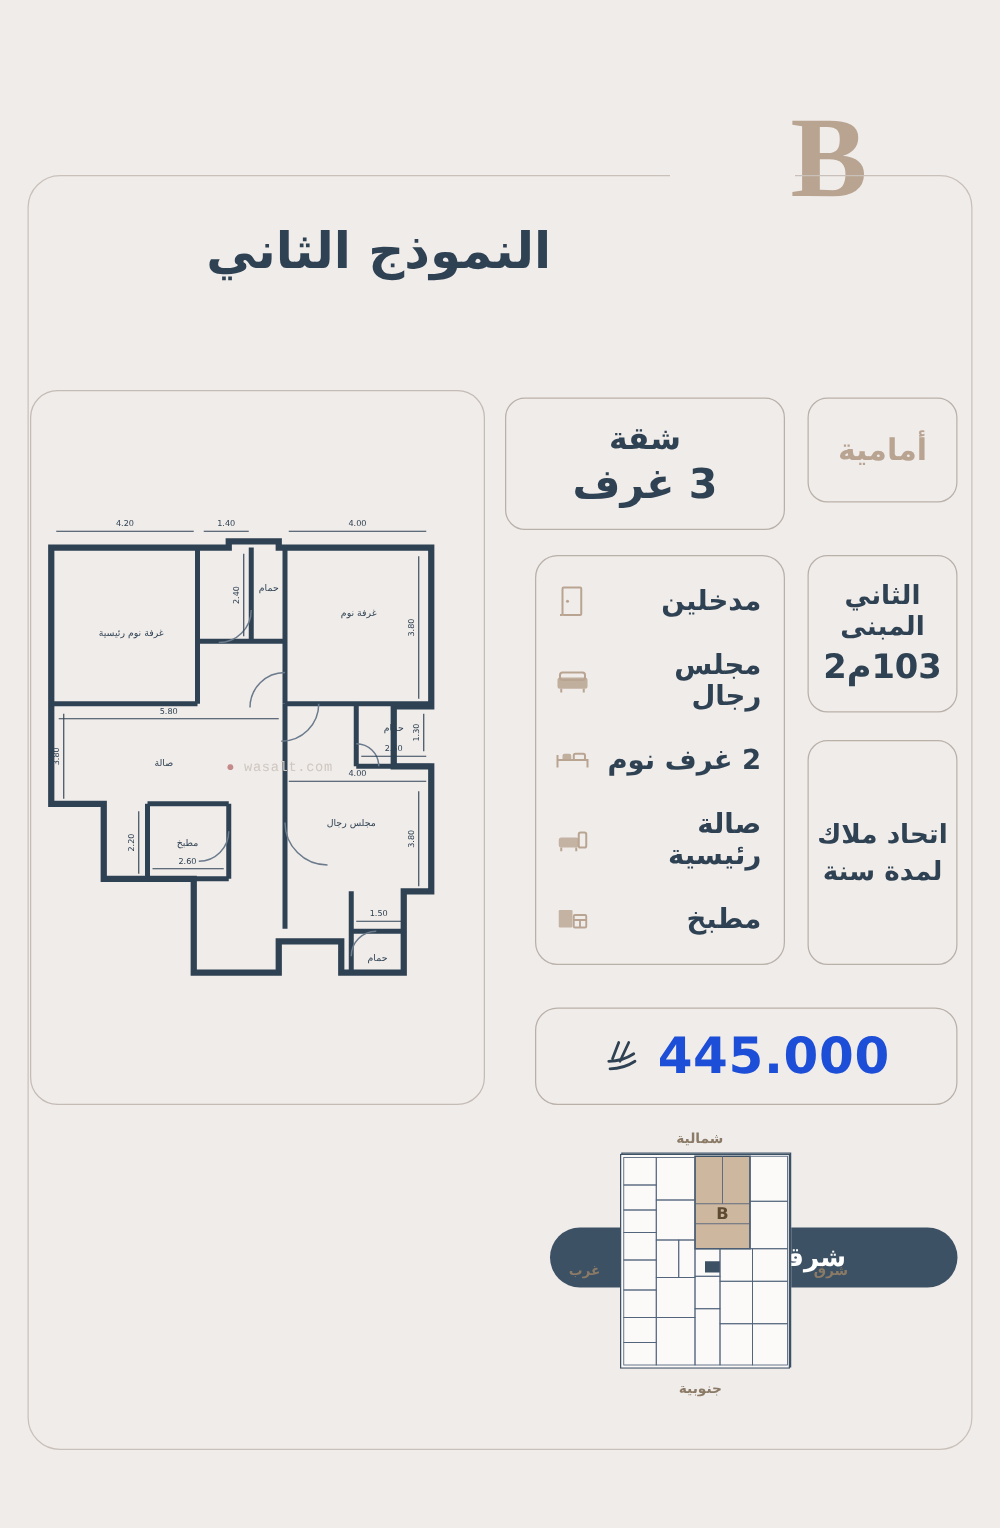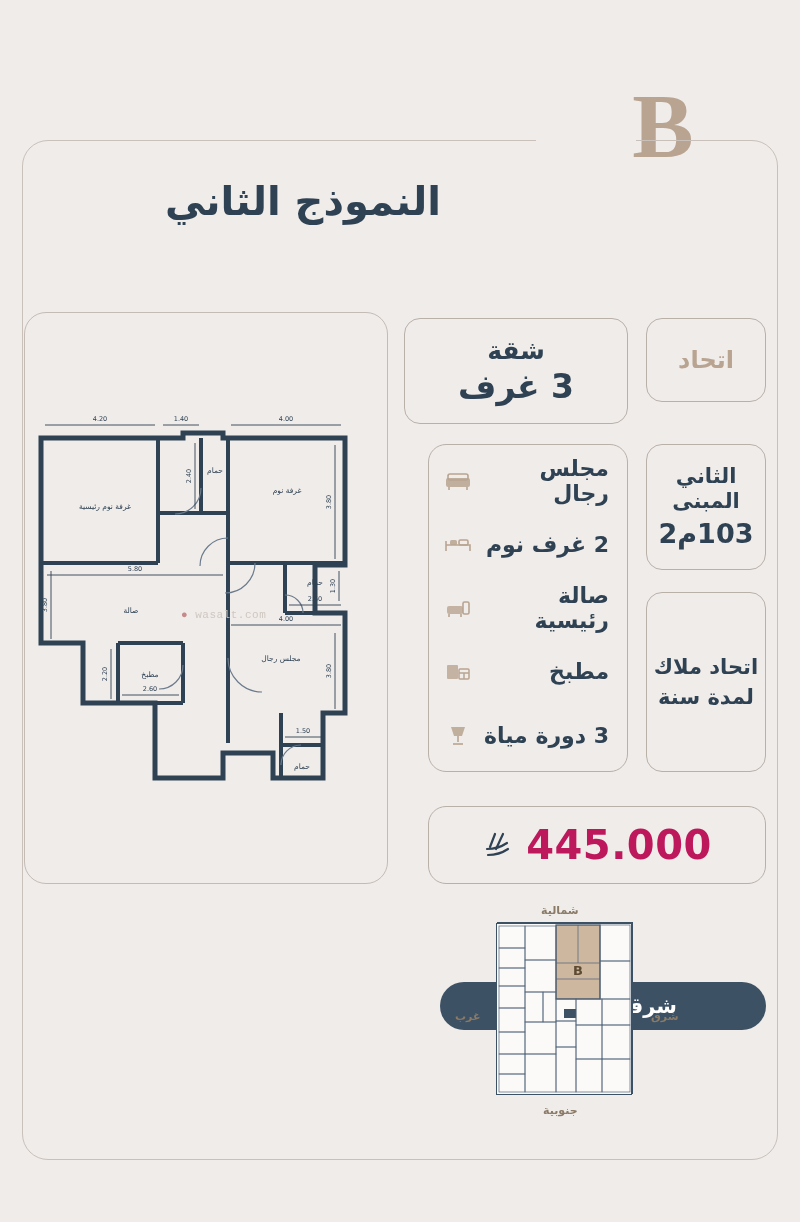--- a/index.html
+++ b/index.html
@@ -147,21 +147,21 @@
     border: 1.5px solid #b9b0a8;
     border-radius: 18px;
     display: flex;
     align-items: center;
     justify-content: center;
     gap: 12px;
   }
   .price-value {
     font-size: 40px;
     font-weight: 700;
-    color: #be185d;
+    color: #1d4ed8;
     letter-spacing: 0.5px;
   }
   .riyal-symbol {
     width: 32px; height: 36px;
     color: #2f4253;
     display: flex; align-items: center; justify-content: center;
   }
 
   
   .direction-btn {
@@ -230,40 +230,50 @@
 <body>
 
 <div class="unit-letter">B</div>
 
 <div class="outer-card"></div>
 <div class="notch-mask"></div>
 
 <div class="title">النموذج الثاني</div>
 
 <div class="pill box-front">
-  <span>اتحاد</span>
+  <span>أمامية</span>
 </div>
 
 <div class="pill box-apt">
   <span class="l1">شقة</span>
   <span class="l2">3 غرف</span>
 </div>
 
 <div class="pill box-area">
   <span class="l1">الثاني</span>
   <span class="l2">المبنى</span>
   <span class="l3">103م2</span>
 </div>
 
 <div class="pill box-union">
   <span>اتحاد ملاك لمدة سنة</span>
 </div>
 
 <div class="features">
 
+  <div class="feature-row">
+    <span class="feature-label">مدخلين</span>
+    <span class="feature-icon">
+      <svg width="24" height="26" viewBox="0 0 24 26" fill="none" stroke="currentColor" stroke-width="1.6">
+        <rect x="4" y="2" width="15" height="22" rx="1"></rect>
+        <line x1="4" y1="24" x2="2" y2="24"></line>
+        <circle cx="8" cy="13" r="1.2" fill="currentColor" stroke="none"></circle>
+      </svg>
+    </span>
+  </div>
 
   <div class="feature-row">
     <span class="feature-label">مجلس رجال</span>
     <span class="feature-icon">
       <svg width="28" height="22" viewBox="0 0 28 22" fill="none" stroke="currentColor" stroke-width="1.6">
         <rect x="2" y="8" width="24" height="9" rx="2" fill="currentColor" stroke="none" opacity="0.85"></rect>
         <rect x="4" y="4" width="20" height="6" rx="2"></rect>
         <line x1="5" y1="17" x2="5" y2="20"></line>
         <line x1="23" y1="17" x2="23" y2="20"></line>
       </svg>
@@ -299,30 +309,20 @@
     <span class="feature-icon">
       <svg width="26" height="22" viewBox="0 0 26 22" fill="none" stroke="currentColor" stroke-width="1.5">
         <rect x="2" y="4" width="11" height="14" rx="1" fill="currentColor" stroke="none" opacity="0.8"></rect>
         <rect x="14" y="8" width="10" height="10" rx="1"></rect>
         <line x1="14" y1="12" x2="24" y2="12"></line>
         <line x1="19" y1="12" x2="19" y2="18"></line>
       </svg>
     </span>
   </div>
 
-  <div class="feature-row">
-    <span class="feature-label">3 دورة مياة</span>
-    <span class="feature-icon">
-      <svg width="22" height="24" viewBox="0 0 22 24" fill="none" stroke="currentColor" stroke-width="1.6">
-        <path d="M4 4h14l-3 9H7z" fill="currentColor" stroke="none" opacity="0.85"></path>
-        <line x1="11" y1="13" x2="11" y2="19"></line>
-        <line x1="6" y1="21" x2="16" y2="21"></line>
-      </svg>
-    </span>
-  </div>
 
 </div>
 
 <div class="price-box">
   <span class="price-value">445.000</span>
   <span class="riyal-symbol">
     <svg width="30" height="32" viewBox="0 0 30 32" fill="none" stroke="currentColor" stroke-width="2.2" stroke-linecap="round">
       <path d="M20 5 L13 20"></path>
       <path d="M12 5 L7 18"></path>
       <path d="M4 20 C10 20 18 18 24 14"></path>

